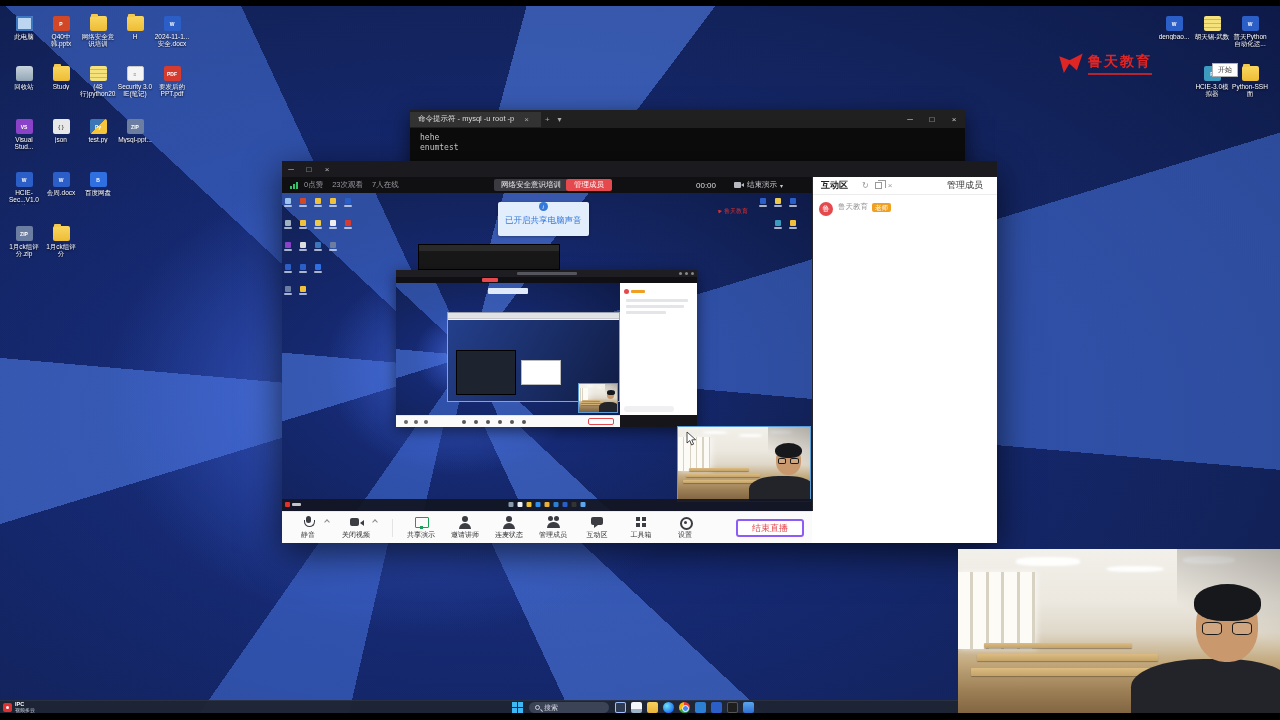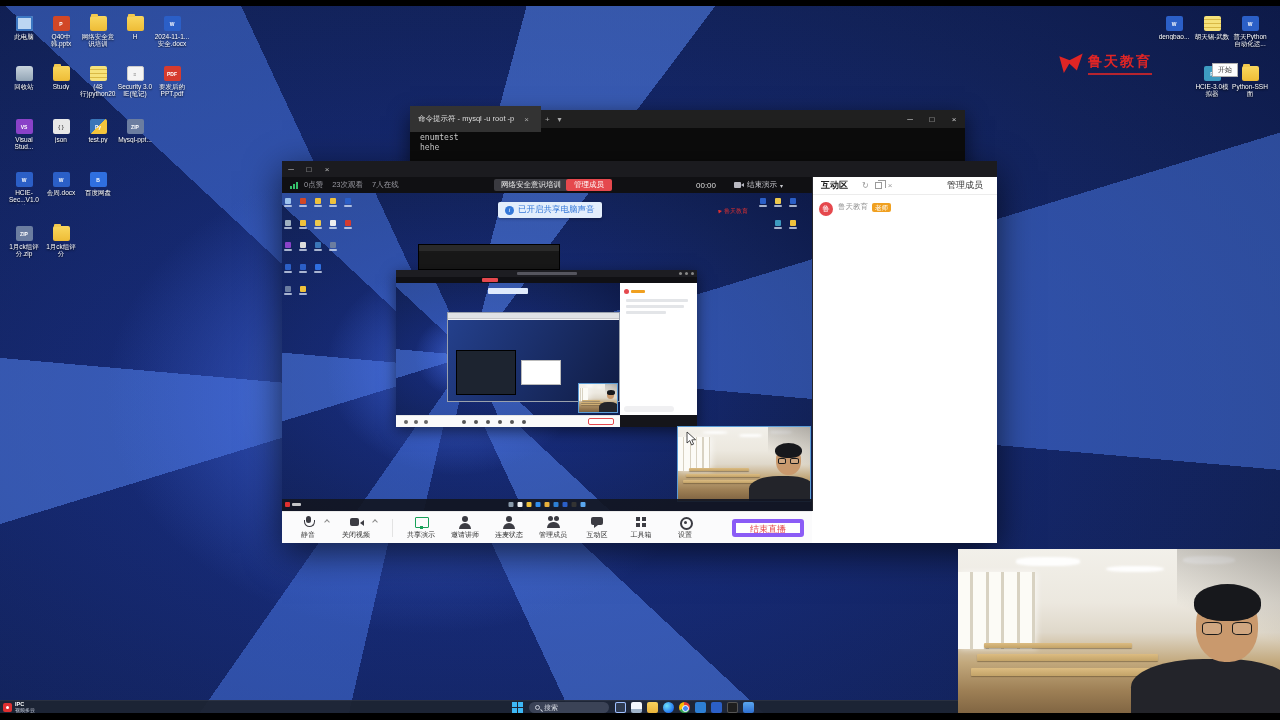--- a/index.html
+++ b/index.html
@@ -45,21 +45,21 @@
 
   
   .watermark{position:absolute;left:1058px;top:46px;display:flex;align-items:center;gap:4px;z-index:3;}
   .wm-text{color:#e02525;font-size:14px;font-weight:bold;letter-spacing:2px;}
   .wm-bar{height:2px;background:#e02525;margin-top:2px;opacity:.8;}
 
   
   .terminal{position:absolute;left:410px;top:104px;width:555px;height:130px;z-index:4;
             background:#0c0c0c;box-shadow:0 6px 20px rgba(0,0,0,.6);}
   .term-tabbar{height:18px;background:#202020;display:flex;align-items:center;color:#ccc;}
-  .term-tab{height:26px;background:#333;display:flex;align-items:center;gap:6px;padding:0 8px;font-size:7.5px;color:#ddd;max-width:170px;}
+  .term-tab{height:15px;background:#333;display:flex;align-items:center;gap:6px;padding:0 8px;font-size:7.5px;color:#ddd;max-width:170px;}
   .term-x,.term-plus,.term-caret{font-size:8px;color:#aaa;padding:0 4px;}
   .term-controls{margin-left:auto;display:flex;}
   .term-controls span{width:22px;text-align:center;font-size:8px;color:#ccc;}
   .term-body{padding:5px 10px;font-family:"DejaVu Sans Mono","Liberation Mono",monospace;
              font-size:8px;line-height:10px;color:#cccccc;}
 
   
   .stream-window{position:absolute;left:282px;top:155px;width:715px;height:382px;z-index:5;
                  background:#fff;box-shadow:0 10px 34px rgba(0,0,0,.65);}
   .sw-titlebar{position:absolute;left:0;top:0;width:715px;height:16px;background:#1b1b1f;display:flex;align-items:center;}
@@ -79,22 +79,22 @@
   .vm-cam{position:relative;width:10px;height:8px;}
   .vm-cam::before{content:"";position:absolute;left:0;top:1px;width:7px;height:6px;background:#b9b9c2;border-radius:1px;}
   .vm-cam::after{content:"";position:absolute;right:0;top:2px;border-right:3px solid #b9b9c2;border-top:2px solid transparent;border-bottom:2px solid transparent;}
   .vm-caret{font-size:6px;}
   .sw-video{position:absolute;left:0;top:32px;width:530px;height:318px;background:#04060f;}
   .preview{position:absolute;inset:0;overflow:hidden;}
 
   
   .pv-ic{position:absolute;width:6px;height:6px;border-radius:1px;}
   .pv-ic::after{content:"";position:absolute;left:-1px;top:7px;width:8px;height:2px;background:rgba(220,230,245,.75);border-radius:1px;}
-  .pv-notice{position:absolute;left:216px;top:9px;height:16px;display:flex;align-items:center;gap:4px;
-             background:#e3eefc;color:#3478d8;font-size:8.5px;padding:0 7px;border-radius:2px;box-shadow:0 1px 3px rgba(0,0,0,.3);}
+  .pv-notice{position:absolute;left:216px;top:9px;height:34px;display:flex;align-items:center;gap:4px;
+             background:#e3eefc;color:#3478d8;font-size:8.5px;padding:0 7px;border-radius:2px;box-shadow:0 1px 3px rgba(0,0,0,.3);flex-direction:column;}
   .pvn-i{width:9px;height:9px;border-radius:50%;background:#3478d8;color:#fff;font-size:6px;display:flex;align-items:center;justify-content:center;font-style:italic;}
   .pv-term{position:absolute;left:136px;top:51px;width:142px;height:26px;background:#181818;border:1px solid #000;}
   .pv-term::before{content:"";display:block;height:6px;background:#2a2a2a;}
   .pv-watermark{position:absolute;left:436px;top:14px;color:#e03030;font-size:6px;display:flex;align-items:center;gap:2px;}
   .pv-watermark::before{content:"";width:4px;height:4px;background:#e03030;clip-path:polygon(0 0,100% 40%,20% 100%);}
   .pv-cam{position:absolute;left:395px;top:233px;width:134px;height:76px;border:1px solid #5b9bd5;z-index:4;}
   .pv-taskbar{position:absolute;left:0;bottom:0;width:530px;height:12px;background:rgba(18,22,34,.92);z-index:5;}
   .pv-corner{position:absolute;left:3px;top:3px;width:5px;height:5px;background:#e03030;border-radius:1px;}
   .pv-corner::after{content:"";position:absolute;left:7px;top:1px;width:9px;height:3px;background:rgba(255,255,255,.75);border-radius:1px;}
   .pv-tb-icons{position:absolute;left:50%;top:3px;transform:translateX(-50%);display:flex;gap:4px;}
@@ -147,21 +147,21 @@
   .ti-invite::before,.ti-micstat::before{content:"";position:absolute;left:4px;top:0;width:6px;height:6px;background:#3c3c43;border-radius:50%;}
   .ti-invite::after,.ti-micstat::after{content:"";position:absolute;left:1px;top:7px;width:12px;height:6px;background:#3c3c43;border-radius:6px 6px 0 0;}
   .ti-members::before{content:"";position:absolute;left:2px;top:0;width:5px;height:5px;background:#3c3c43;border-radius:50%;box-shadow:6px 0 0 #3c3c43;}
   .ti-members::after{content:"";position:absolute;left:1px;top:6px;width:13px;height:6px;background:#3c3c43;border-radius:6px 6px 0 0;}
   .ti-chat::before{content:"";position:absolute;left:1px;top:1px;width:12px;height:8px;background:#3c3c43;border-radius:2px;}
   .ti-chat::after{content:"";position:absolute;left:4px;top:9px;border-top:3px solid #3c3c43;border-right:4px solid transparent;}
   .ti-toolbox::before{content:"";position:absolute;left:2px;top:1px;width:4px;height:4px;background:#3c3c43;
                       box-shadow:6px 0 0 #3c3c43,0 6px 0 #3c3c43,6px 6px 0 #3c3c43;}
   .ti-gear::before{content:"";position:absolute;left:2px;top:1px;width:9px;height:9px;border:2px solid #3c3c43;border-radius:50%;}
   .ti-gear::after{content:"";position:absolute;left:6px;top:5px;width:3px;height:3px;background:#3c3c43;border-radius:50%;}
-  .end-live{position:absolute;right:8px;top:7px;height:18px;padding:0 14px;border:4px solid #8b5cf6;color:#e5484d;
+  .end-live{position:absolute;right:8px;top:7px;height:18px;padding:0 14px;border:2px solid #8b5cf6;color:#e5484d;
             background:#fff;border-radius:3px;font-size:9px;}
 
   
   .sw-panel{position:absolute;left:530px;top:16px;width:185px;height:334px;background:#fff;border-left:1px solid #26262b;}
   .panel-header{height:18px;display:flex;align-items:center;border-bottom:1px solid #ececec;padding:0 8px;gap:6px;}
   .ph-tab{font-size:9px;color:#222;font-weight:bold;margin-right:8px;}
   .ph-ic{font-size:8px;color:#9a9a9a;}
   .ph-pop{width:7px;height:7px;border:1px solid #9a9a9a;position:relative;}
   .ph-pop::after{content:"";position:absolute;left:2px;top:-3px;width:7px;height:7px;border-top:1px solid #9a9a9a;border-right:1px solid #9a9a9a;}
   .ph-tab2{margin-left:auto;font-size:9px;color:#333;margin-right:6px;}
@@ -356,22 +356,22 @@
         </div>
         <span class="term-plus">+</span>
         <span class="term-caret">▾</span>
         <div class="term-controls">
           <span>─</span>
           <span>□</span>
           <span>×</span>
         </div>
       </div>
       <div class="term-body">
+        <div>hehe</div>
         <div>enumtest</div>
-        <div>hehe</div>
       </div>
     </div>
 
     <div class="stream-window">
       <div class="sw-titlebar">
         <span class="wc">─</span>
         <span class="wc">□</span>
         <span class="wc">×</span>
       </div>
 

